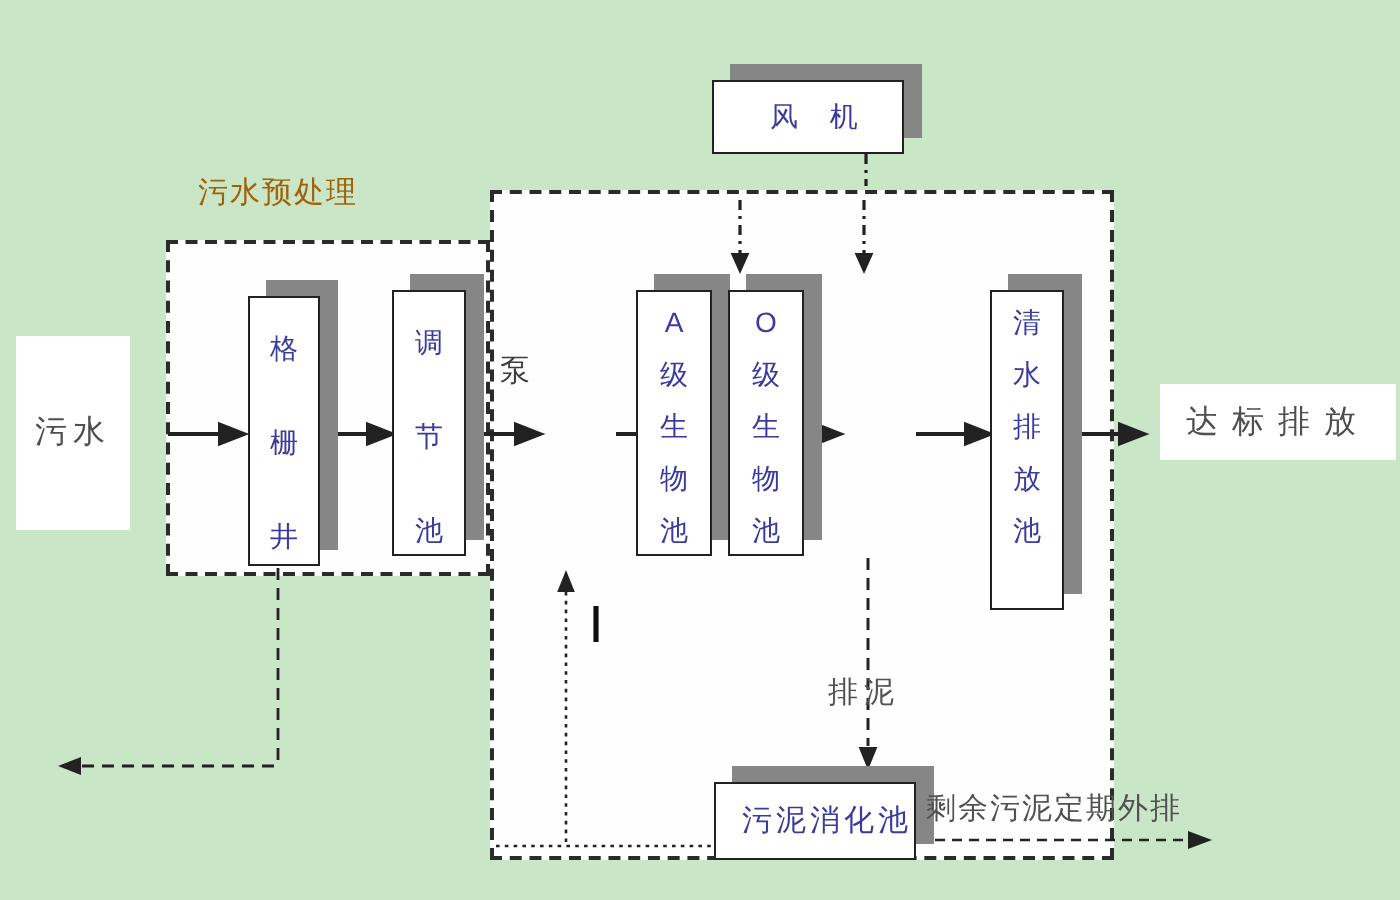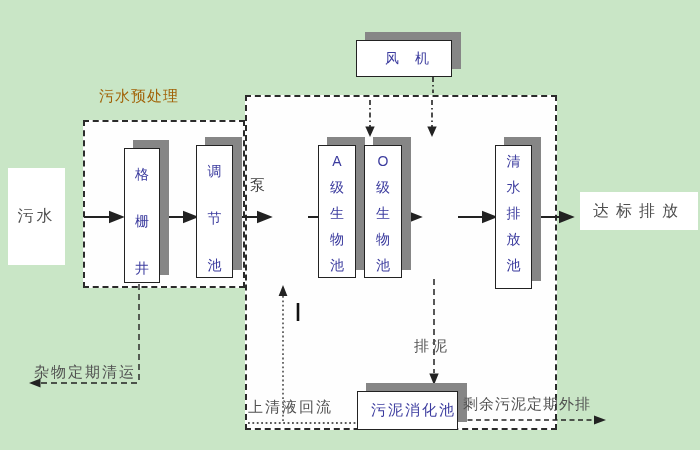--- a/index.html
+++ b/index.html
@@ -30,21 +30,21 @@
   .vtext{word-break:break-all;overflow:hidden;}
   .vtext span{display:block;width:16px;margin:0 auto;word-break:break-all;}
   .v3{line-height:47px;padding-top:2px;}
   .v5{line-height:26px;padding-top:2px;}
   .hbox{display:flex;align-items:center;justify-content:center;padding-left:12px;}
   #unit-grid-well{left:124px;top:148px;width:36px;height:135px;}
   #unit-regulating{left:196px;top:145px;width:37px;height:133px;text-align:center;}
   #unit-a-bio{left:270px;top:145px;width:38px;height:133px;margin-left:48px;}
   #unit-o-bio{left:345px;top:145px;width:38px;height:133px;margin-left:19px;}
   #unit-secondary{left:420px;top:145px;width:38px;height:133px;}
-  #unit-clear-water{left:495px;top:145px;width:37px;height:144px;}
+  #unit-clear-water{left:495px;top:145px;width:37px;height:160px;}
   #unit-blower{left:356px;top:40px;width:96px;height:37px;letter-spacing:6px;}
   #unit-digestion{left:357px;top:391px;width:101px;height:39px;font-size:15px;letter-spacing:2px;}
   .lbl{position:absolute;white-space:nowrap;color:#515151;font-size:15px;}
   #lbl-pretreat{left:99px;top:87px;color:#a16207;letter-spacing:1px;}
   #lbl-pump{left:250px;top:176px;color:#3d3d3d;}
   #lbl-sludge{left:414px;top:337px;letter-spacing:3px;}
   #lbl-supernatant{left:248px;top:398px;letter-spacing:2px;}
   #lbl-excess{left:463px;top:395px;letter-spacing:1px;}
   #lbl-debris{left:34px;top:363px;letter-spacing:2px;}
 </style>
@@ -133,17 +133,15 @@
   <div class="unit hbox" id="unit-blower">
     <span>风 机</span>
   </div>
   <div class="unit hbox" id="unit-digestion">
     <span>污泥消化池</span>
   </div>
 
   <div class="lbl" id="lbl-pretreat">污水预处理</div>
   <div class="lbl" id="lbl-pump">泵</div>
   <div class="lbl" id="lbl-sludge">排泥</div>
-  <div class="lbl" id="lbl-supernatant">上清液回流</div>
   <div class="lbl" id="lbl-excess">剩余污泥定期外排</div>
-  <div class="lbl" id="lbl-debris">杂物定期清运</div>
 
 </div>
 
 </body></html>

